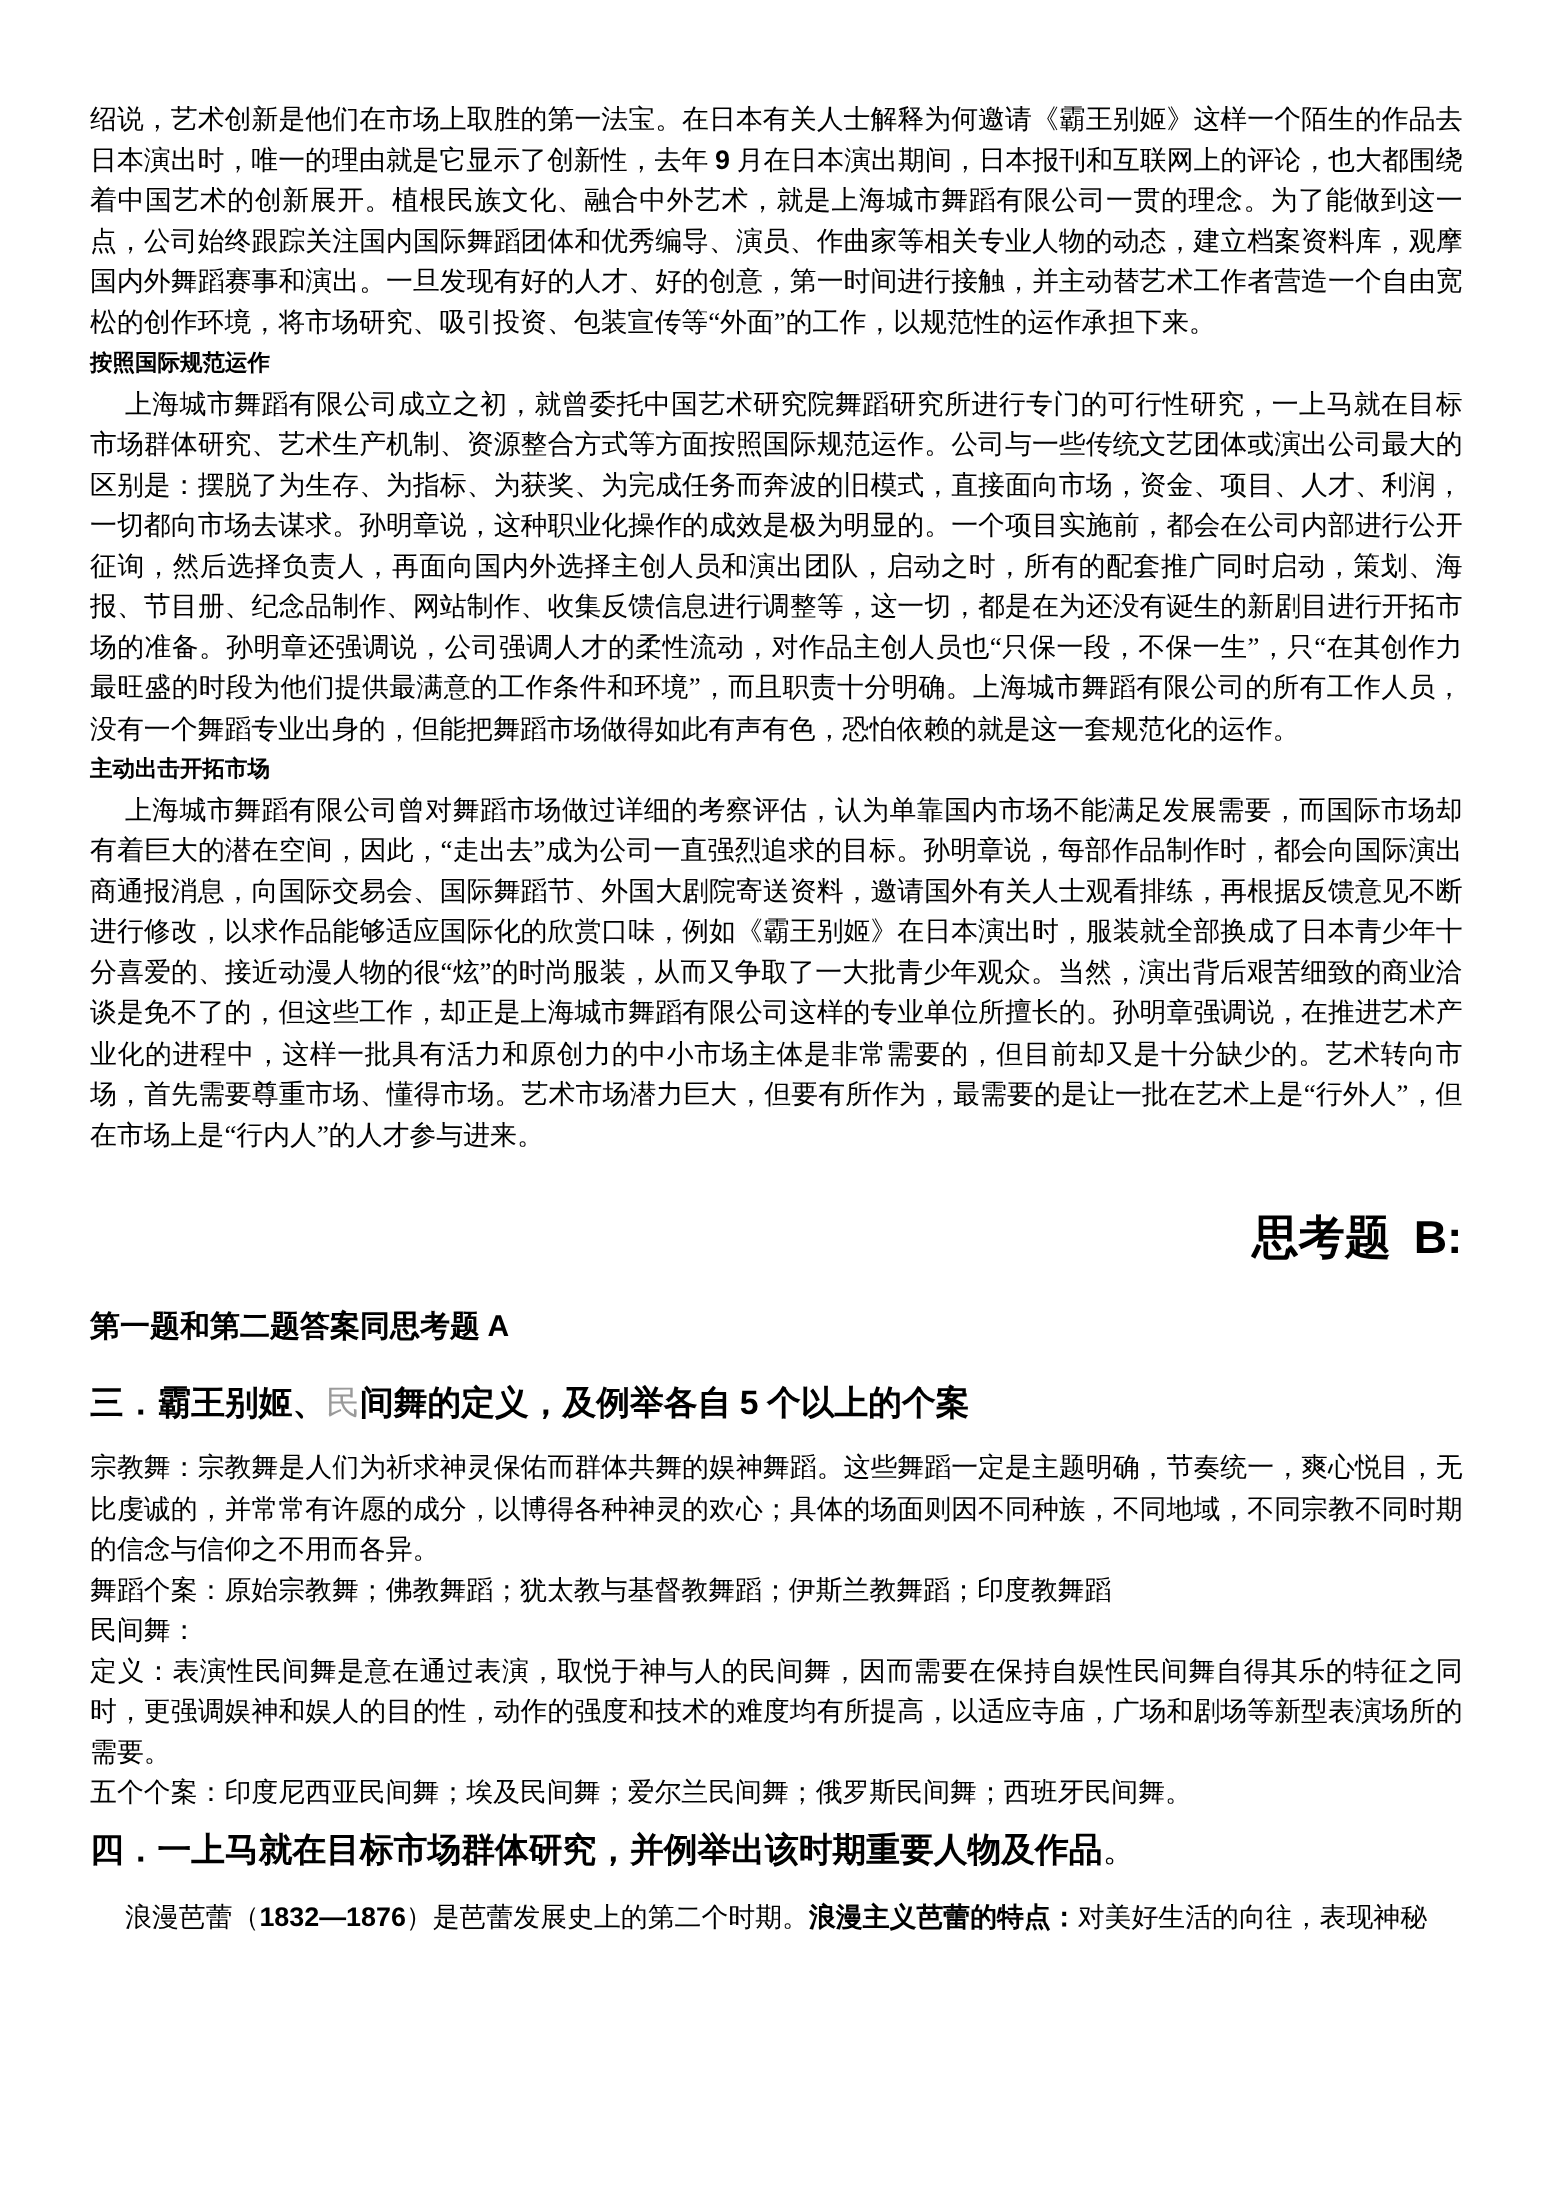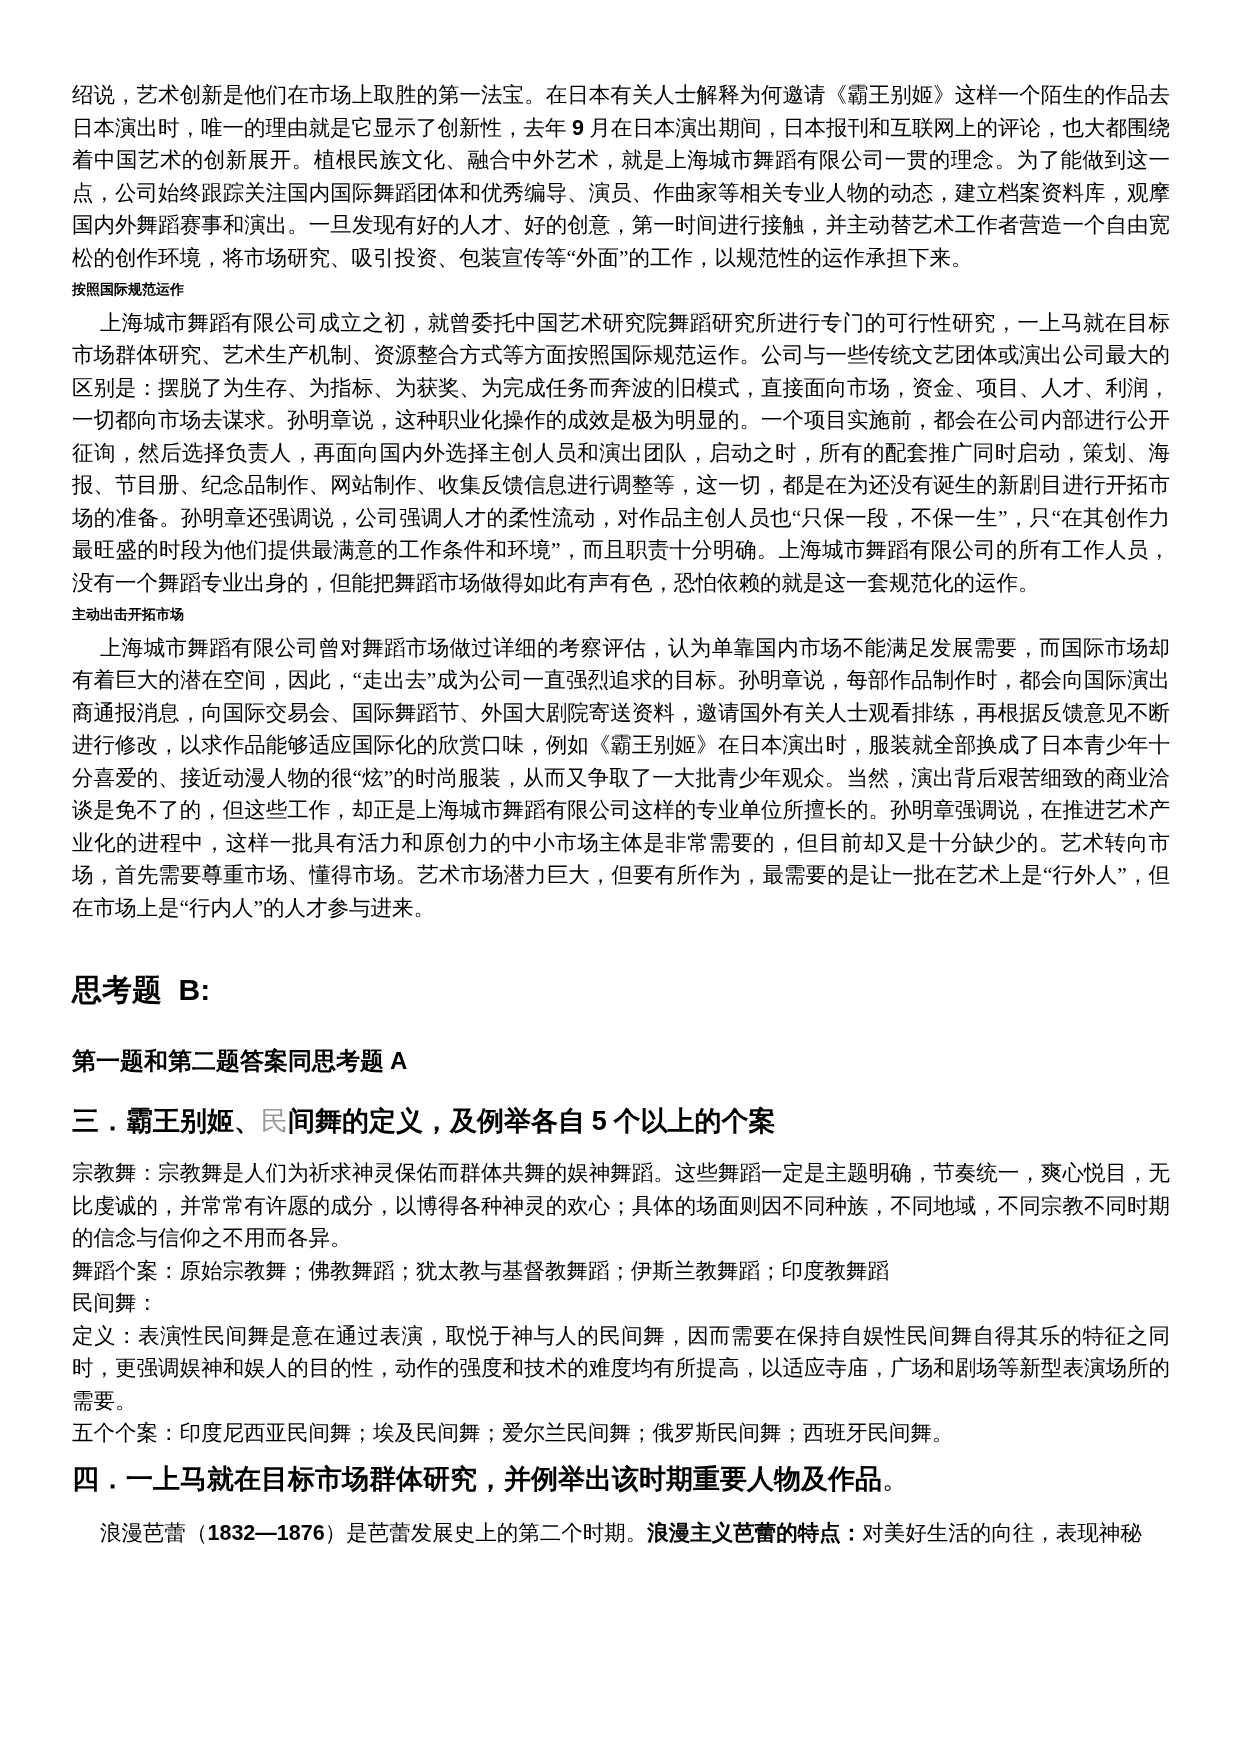--- a/index.html
+++ b/index.html
@@ -17,31 +17,31 @@
   }
   .body-text {
     margin: 0;
     font-size: 21.5px;
     line-height: 32.5px;
     text-align: justify;
   }
   .indent { text-indent: 28px; }
   .sec-h {
     margin: 0;
-    font-size: 14px;
+    font-size: 18px;
     line-height: 32.5px;
     font-weight: bold;
     text-align: left;
   }
   .doc-title {
     margin: 40px 0 29px 0;
-    font-size: 30px;
+    font-size: 37px;
     line-height: 51px;
     font-weight: bold;
-    text-align: left;
+    text-align: right;
     word-spacing: 9px;
   }
   .note-h {
     margin: 0 0 25px 0;
     font-size: 24px;
     line-height: 33px;
     font-weight: bold;
     text-align: left;
   }
   .q-h {

